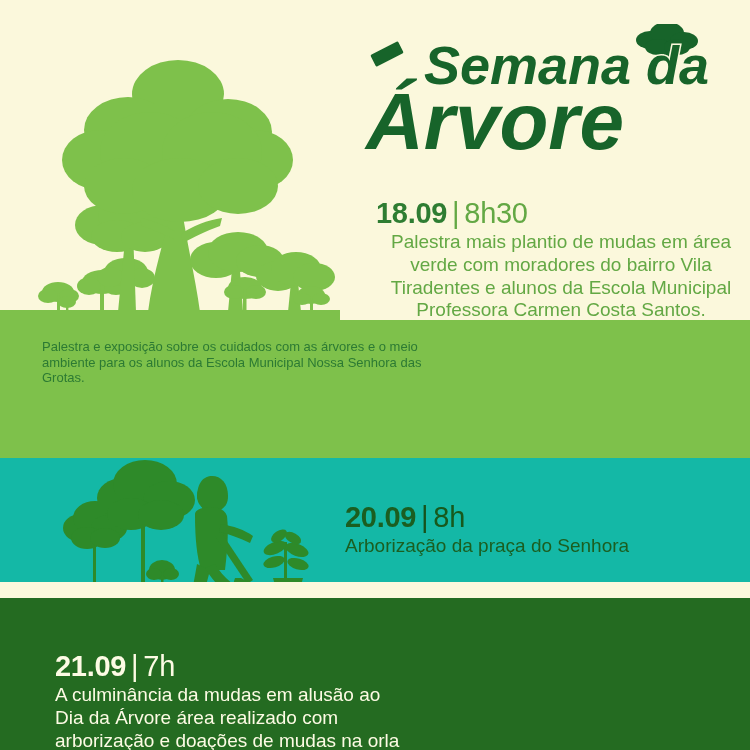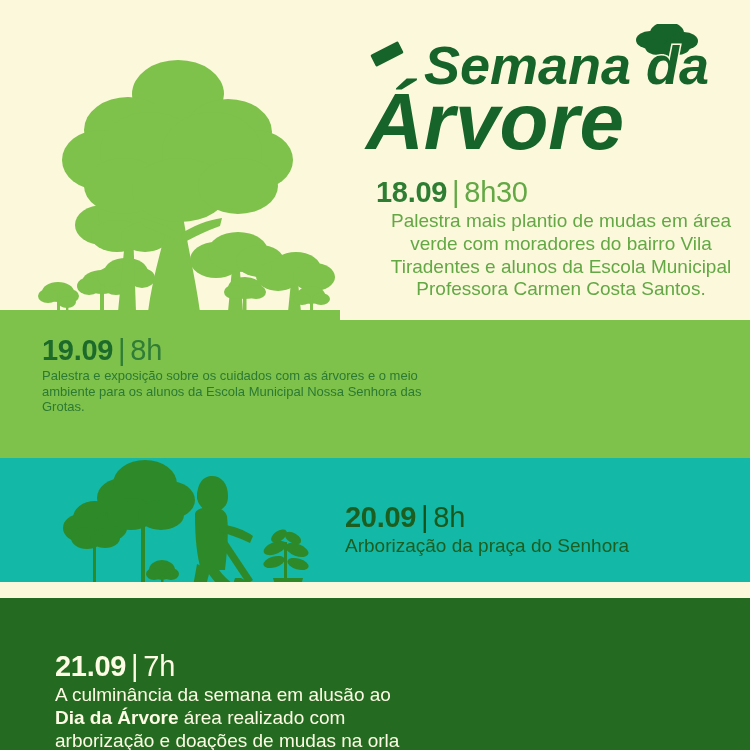--- a/index.html
+++ b/index.html
@@ -39,25 +39,25 @@
     line-height:1;
     white-space:nowrap;
     letter-spacing:-0.3px;
   }
   .event .headline .sep{ font-weight:400; padding:0 5px; }
   .event .headline .time{ font-weight:400; }
   .event .body{
     line-height:1.2;
     margin-top:3px;
   }
-  .event .body b{ font-weight:700; }
+  .event .body b{ font-weight:400; }
 
   
   .ev1{ left:376px; top:178px; width:370px; }
-  .ev1 .headline{ font-size:29px; color:#2e7d32; }
+  .ev1 .headline{ font-size:29px; color:#2e7d32;margin-top:21px; }
   .ev1 .headline .sep{ color:#63a844; }
   .ev1 .headline .time{ color:#63a844; }
   .ev1 .body{ font-size:19px; color:#63a844;text-align:center; }
 
   
   .ev2{ left:42px; top:336px; width:380px; }
   .ev2 .headline{ font-size:29px; color:#1d6b2a; }
   .ev2 .headline .sep{ color:#2f7d36; }
   .ev2 .headline .time{ color:#2f7d36; }
   .ev2 .body{ font-size:13px; color:#2c7a33; }
@@ -204,23 +204,20 @@
       <div class="headline">
         <span>18.09</span><span class="sep">|</span><span class="time">8h30</span>
       </div>
       <div class="body">Palestra mais plantio de mudas em área verde com moradores do bairro Vila Tiradentes e alunos da Escola Municipal Professora Carmen Costa Santos.</div>
     </div>
   </div>
 
   <div class="band band-2">
 
     <div class="event ev2" style="top:16px;">
-      <div class="headline">
-        <span>19.09</span><span class="sep">|</span><span class="time">8h</span>
-      </div>
       <div class="body">Palestra e exposição sobre os cuidados com as árvores e o meio ambiente para os alunos da Escola Municipal Nossa Senhora das Grotas.</div>
     </div>
   </div>
 
   <div class="band band-3">
     <svg class="sil" style="left:35px; top:0; width:300px; height:140px;" viewBox="0 0 300 140" aria-hidden="true">
       <g fill="#2e8a29">
 
         <g>
           <rect x="58" y="68" width="3" height="68"></rect>
@@ -284,19 +281,19 @@
     </div>
   </div>
 
   <div class="band band-4">
 
     <div class="event ev4" style="top:14px; left:55px;">
       <div class="headline">
         <span>21.09</span><span class="sep">|</span><span class="time">7h</span>
       </div>
       <div class="body">
-        <span>A culminância da semana em alusão ao </span><b>Dia da Árvore</b><span> área realizado com arborização e doações de mudas na orla nova da cidade.</span>
+        <span>A culminância da mudas em alusão ao </span><b>Dia da Árvore</b><span> área realizado com arborização e doações de mudas na orla nova da cidade.</span>
       </div>
     </div>
 
   </div>
 
 </div>
 
 </body></html>

